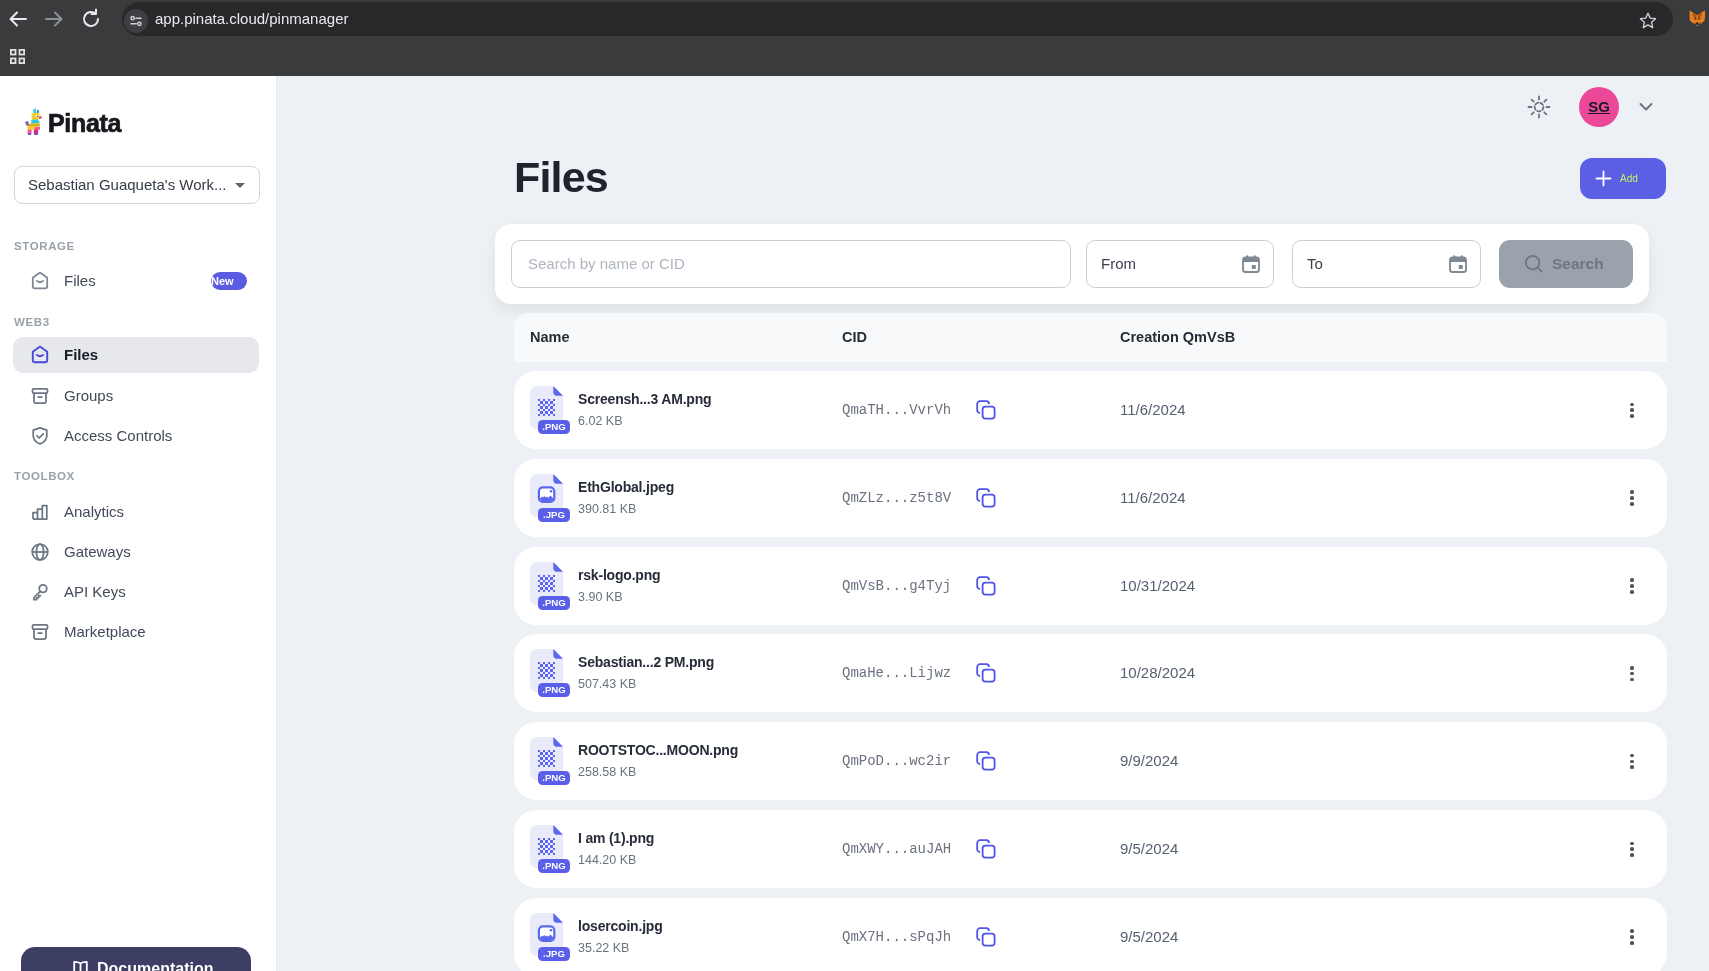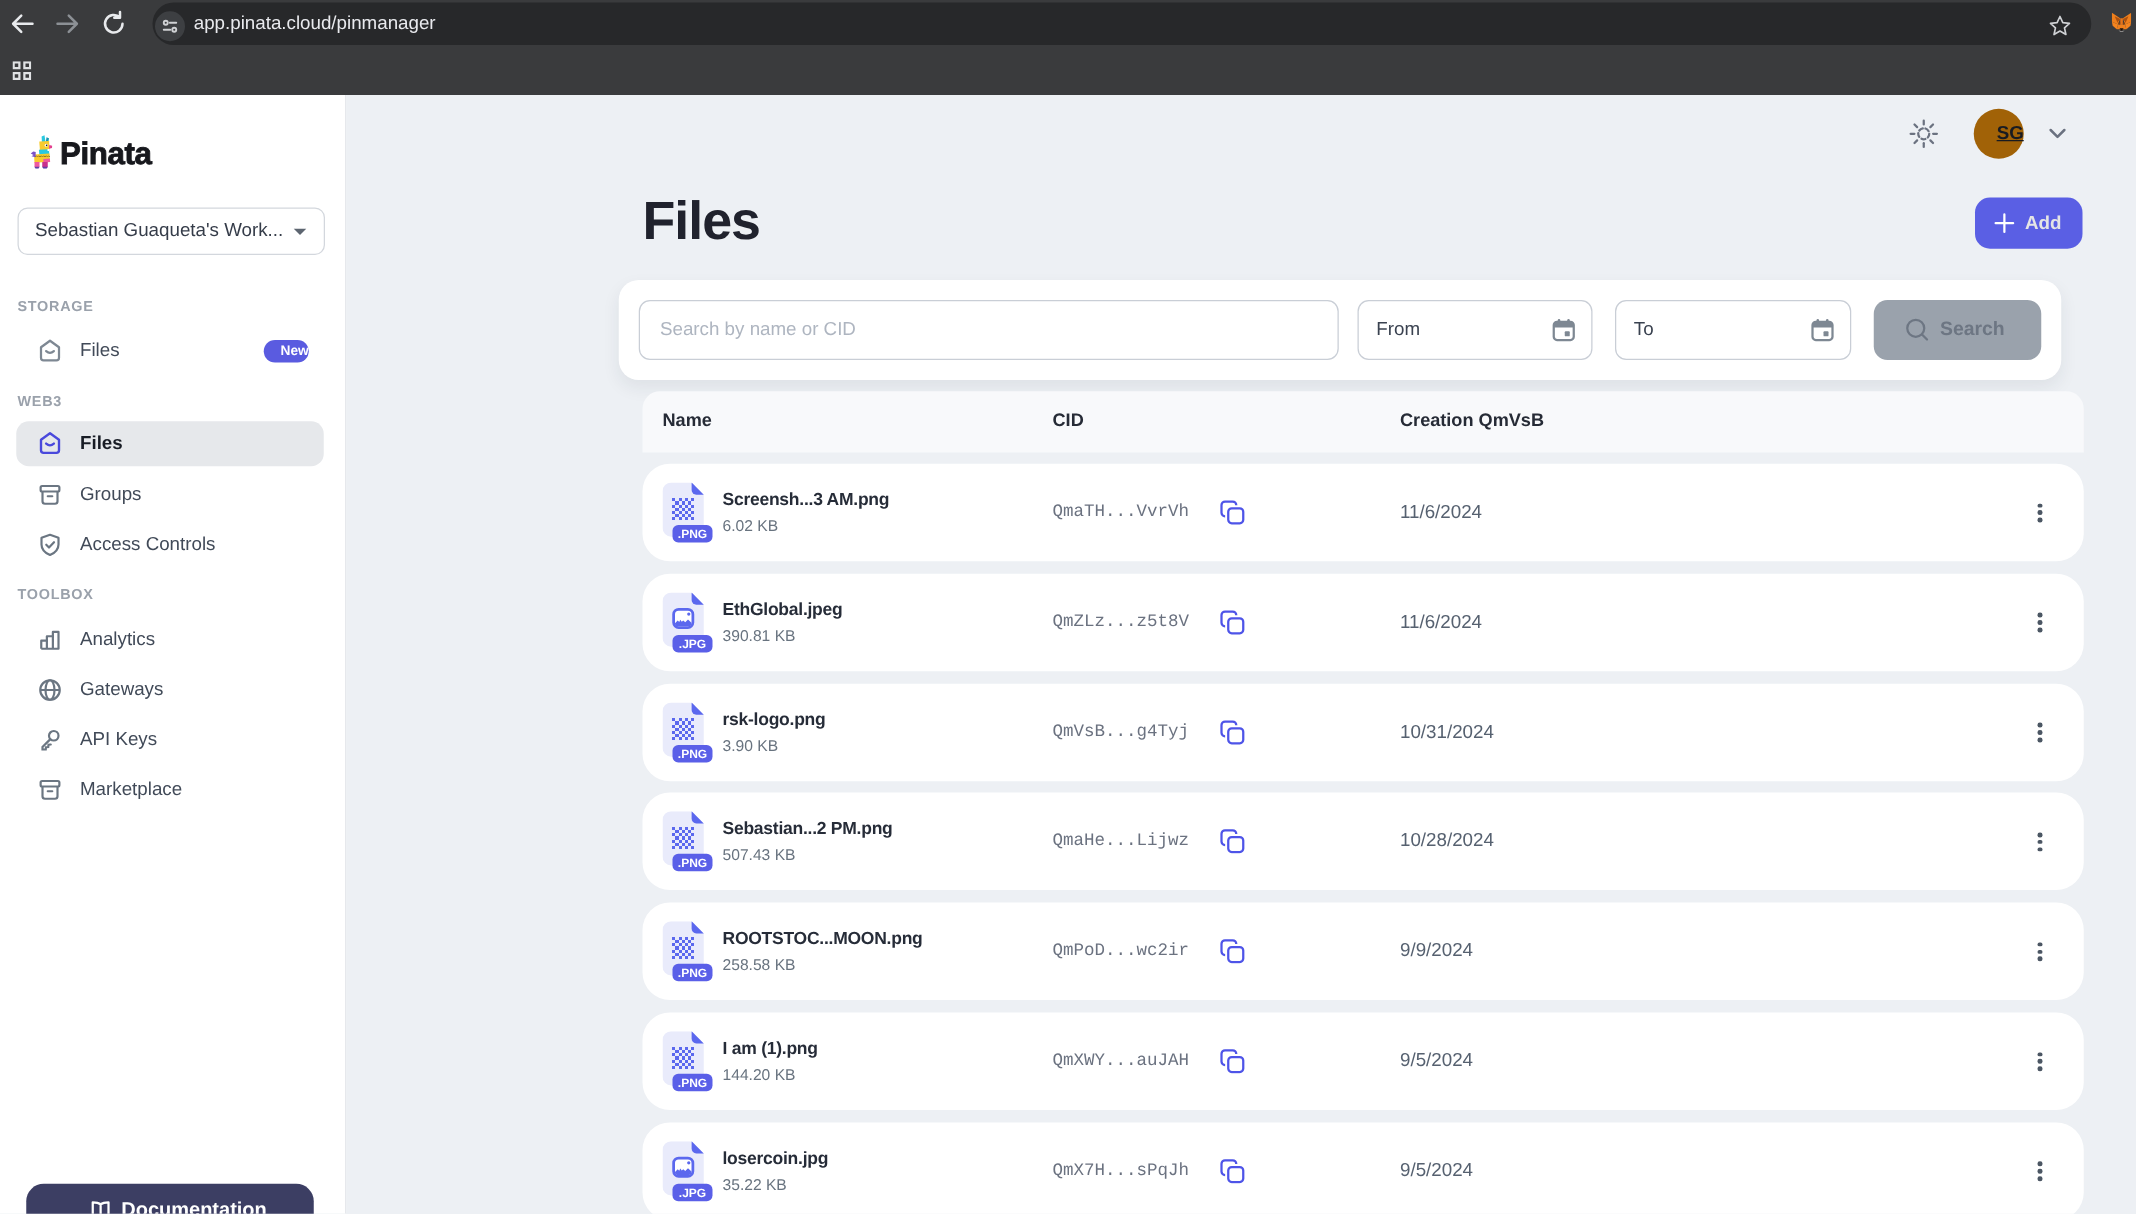--- a/index.html
+++ b/index.html
@@ -20,32 +20,32 @@
   #logotxt { position:absolute; left:48px; top:33px; font-size:25px; font-weight:900; color:#17181d; letter-spacing:-0.3px; -webkit-text-stroke:0.7px #17181d; }
   #wsel { position:absolute; left:14px; top:90px; width:246px; height:38px; border:1px solid #d3d7dd; border-radius:8px; background:#fff; }
   #wsel .t { position:absolute; left:13px; top:0; line-height:36px; font-size:15px; color:#353c49; font-weight:500; }
   #wsel .c { position:absolute; right:14px; top:16px; width:0; height:0; border-left:5px solid transparent; border-right:5px solid transparent; border-top:5.5px solid #5d6570; }
   .seclabel { position:absolute; left:14px; font-size:11.5px; font-weight:700; color:#9aa1ab; letter-spacing:0.6px; }
   .navitem { position:absolute; left:13px; width:246px; height:36px; border-radius:10px; }
   .navitem.sel { background:#e6e8eb; }
   .navitem svg { position:absolute; left:17px; top:8px; }
   .navitem .lbl { position:absolute; left:51px; top:0; line-height:36px; font-size:15px; color:#414a58; font-weight:500; }
   .navitem.sel .lbl { color:#181c25; font-weight:600; }
-  #newbadge { position:absolute; left:198px; top:9px; width:36px; height:18px; border-radius:9px; background:#5a5be0; color:#fff; font-size:11px; font-weight:600; text-align:right; line-height:18px; }
+  #newbadge { position:absolute; left:198px; top:9px; width:36px; height:18px; border-radius:9px; background:#5a5be0; color:#fff; font-size:11px; font-weight:600; text-align:left; line-height:18px; }
   #docbtn { position:absolute; left:21px; top:871px; width:230px; height:46px; border-radius:14px; background:#3c3e63; color:#fff; }
   #docbtn .lbl { position:absolute; left:76px; top:0; line-height:44px; font-size:16px; font-weight:600; }
   #docbtn svg { position:absolute; left:50px; top:13px; }
 
   
   #sun { position:absolute; left:1527px; top:95px; }
-  #avatar { position:absolute; left:1579px; top:87px; width:40px; height:40px; border-radius:50%; background:#a16207; text-align:right; line-height:40px; font-size:15px; font-weight:700; color:#181b22;text-decoration:underline; }
+  #avatar { position:absolute; left:1579px; top:87px; width:40px; height:40px; border-radius:50%; background:#ec4899; text-align:center; line-height:40px; font-size:15px; font-weight:700; color:#181b22;text-decoration:underline; }
   #chev { position:absolute; left:1638px; top:101px; }
   #heading { position:absolute; left:514px; top:153px; font-size:43px; font-weight:700; color:#20222d; letter-spacing:-0.8px; }
   #addbtn { position:absolute; left:1580px; top:158px; width:86px; height:41px; border-radius:12px; background:#5a5fe4; }
-  #addbtn .lbl { position:absolute; left:40px; top:0; line-height:41px; color:#e5e5e5; font-size:15px; font-weight:700; }
+  #addbtn .lbl { position:absolute; left:40px; top:0; line-height:41px; color:#bef264; font-size:10px; font-weight:400; }
   #addbtn svg { position:absolute; left:15px; top:12px; }
 
   
   #scard { position:absolute; left:495px; top:224px; width:1154px; height:80px; border-radius:16px; background:#fff; box-shadow:0 6px 14px rgba(30,41,59,0.07); }
   .finput { position:absolute; top:16px; height:48px; border:1px solid #c9ced6; border-radius:9px; background:#fff; }
   .finput .ph { position:absolute; left:16px; top:0; line-height:46px; font-size:15px; color:#aeb5c0; }
   .finput .lb { position:absolute; left:14px; top:0; line-height:46px; font-size:15px; color:#3a4250; }
   .finput svg { position:absolute; right:12px; top:13px; }
   #sbtn { position:absolute; left:1004px; top:16px; width:134px; height:48px; border-radius:11px; background:#9aa2ac; }
   #sbtn .lbl { position:absolute; left:53px; top:0; line-height:48px; font-size:15.5px; font-weight:600; color:#6d7683; }

